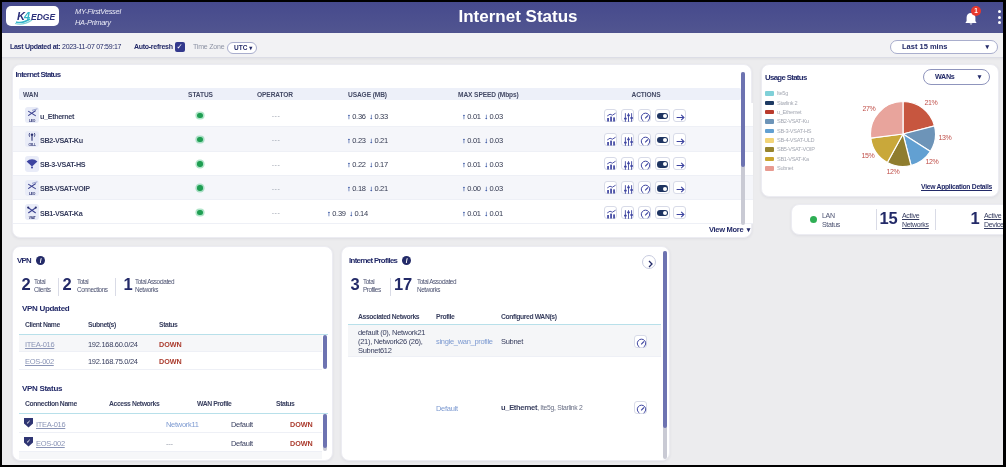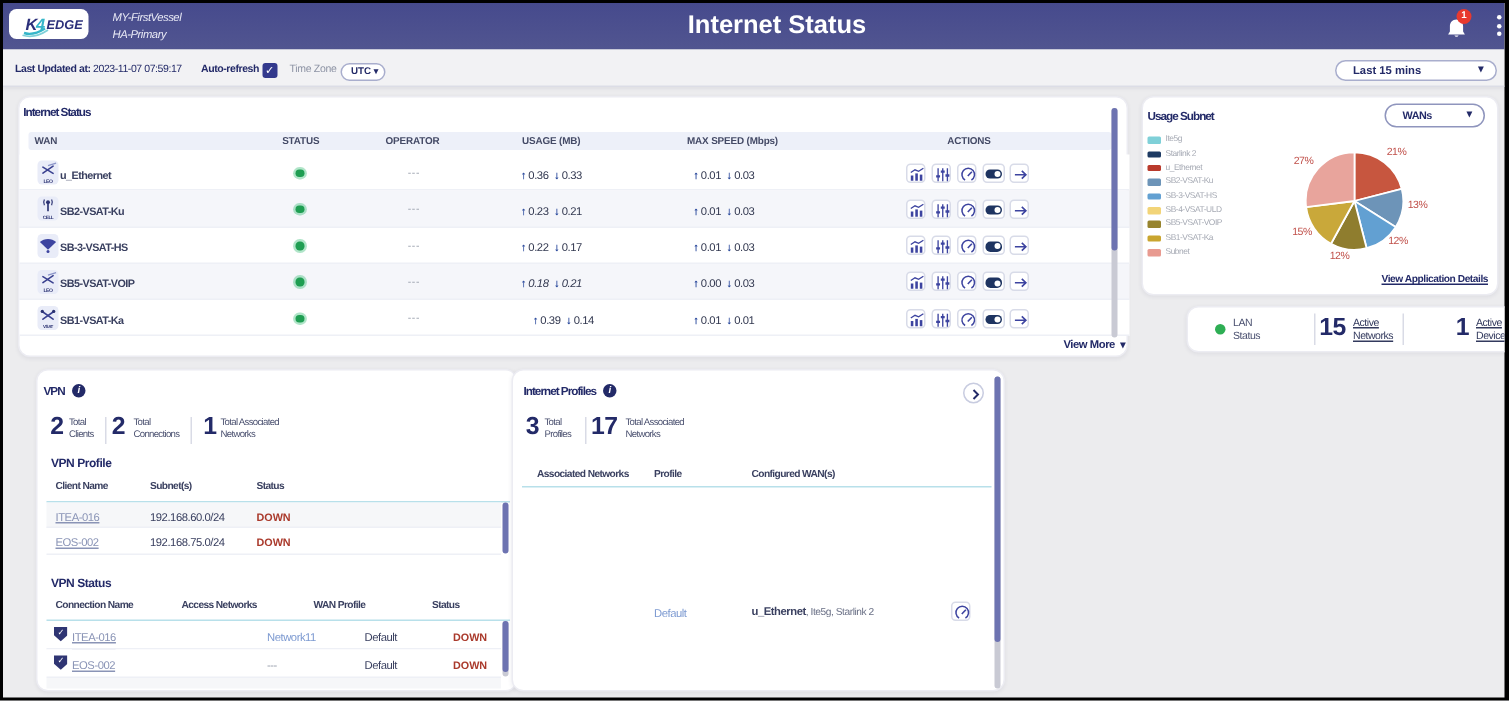--- a/index.html
+++ b/index.html
@@ -223,21 +223,21 @@
               <g stroke="#3a4190" stroke-width="1.05" stroke-linecap="round">
                 <path d="M3.6,4.4 L10.4,8.6"></path>
                 <path d="M10.4,3.8 L3.6,8.4"></path>
               </g>
               <path d="M7,3.4 L12.4,1.8" stroke="#8a94c8" stroke-width="0.9" fill="none"></path>
               <text x="7" y="14.8" font-size="3.4" font-weight="bold" fill="#2b3272" text-anchor="middle" font-family="Liberation Sans">LEO</text>
             </svg></div>
   <span class="wname">SB5-VSAT-VOIP</span>
   <span class="dot"></span>
   <span class="op">---</span>
-  <span class="uval" style="left:334px;font-style:italic;"><span class="aru">↑</span> 0.18 &nbsp;<span class="aru">↓</span> 0.21</span>
+  <span class="uval" style="left:334px;"><span class="aru">↑</span> 0.18 &nbsp;<span class="aru">↓</span> 0.21</span>
   <span class="uval" style="left:449px;"><span class="aru">↑</span> 0.00 &nbsp;<span class="aru">↓</span> 0.03</span>
   <span class="btn btn5" style="left:591px;"><svg width="13" height="13" viewBox="0 0 13 13">
               <g fill="#3d44a0">
                 <rect x="2.2" y="7" width="1.7" height="3.5"></rect>
                 <rect x="5.2" y="5.6" width="1.7" height="4.9"></rect>
                 <rect x="8.2" y="6.4" width="1.7" height="4.1"></rect>
               </g>
               <path d="M2.2,5 L5,3.2 L7.4,4.2 L10.6,2.2" stroke="#3d44a0" stroke-width="0.9" fill="none"></path>
             </svg></span>
   <span class="btn btn5" style="left:607.5px;"><svg width="13" height="13" viewBox="0 0 13 13">
@@ -271,21 +271,21 @@
                 <path d="M3.6,4 L10.4,8.8"></path>
                 <path d="M10.4,4 L3.6,8.8"></path>
               </g>
               <circle cx="3.2" cy="3.6" r="1.1" fill="#2b3272"></circle>
               <circle cx="10.8" cy="3.6" r="1.1" fill="#2b3272"></circle>
               <text x="7" y="14.8" font-size="3.0" font-weight="bold" fill="#2b3272" text-anchor="middle" font-family="Liberation Sans">VSAT</text>
             </svg></div>
   <span class="wname">SB1-VSAT-Ka</span>
   <span class="dot"></span>
   <span class="op">---</span>
-  <span class="uval" style="left:342px;"><span class="aru">↑</span> 0.39 &nbsp;<span class="aru">↓</span> 0.14</span>
+  <span class="uval" style="left:314px;"><span class="aru">↑</span> 0.39 &nbsp;<span class="aru">↓</span> 0.14</span>
   <span class="uval" style="left:449px;"><span class="aru">↑</span> 0.01 &nbsp;<span class="aru">↓</span> 0.01</span>
   <span class="btn btn5" style="left:591px;"><svg width="13" height="13" viewBox="0 0 13 13">
               <g fill="#3d44a0">
                 <rect x="2.2" y="7" width="1.7" height="3.5"></rect>
                 <rect x="5.2" y="5.6" width="1.7" height="4.9"></rect>
                 <rect x="8.2" y="6.4" width="1.7" height="4.1"></rect>
               </g>
               <path d="M2.2,5 L5,3.2 L7.4,4.2 L10.6,2.2" stroke="#3d44a0" stroke-width="0.9" fill="none"></path>
             </svg></span>
   <span class="btn btn5" style="left:607.5px;"><svg width="13" height="13" viewBox="0 0 13 13">
@@ -313,21 +313,21 @@
               <path d="M2.6,6.5 L9.8,6.5 M7.2,3.9 L9.9,6.5 L7.2,9.1" stroke="#3d44a0" stroke-width="1.1" fill="none"></path>
             </svg></span>
 </div>
 </div>
     <div class="rail" style="left:728px;top:7px;height:153px;"></div>
     <div class="scroll" style="left:728px;top:7px;height:95px;"></div>
     <div class="abs" style="left:696px;top:160px;font-size:7.5px;font-weight:bold;color:#232a68;white-space:nowrap;letter-spacing:-0.3px;">View More&nbsp; <span style="font-size:7px;">▾</span></div>
   </div>
 
   <div class="card" style="left:759px;top:62px;width:238px;height:133px;">
-    <div class="abs cardtitle" style="left:3px;top:7.5px;">Usage Subnet</div>
+    <div class="abs cardtitle" style="left:3px;top:7.5px;">Usage Status</div>
     <div class="pill" style="left:161px;top:4px;width:67px;height:16px;font-size:7.2px;line-height:14px;padding-left:11px;border-color:#8f95bd;border-radius:9px;">WANs <span style="position:absolute;right:8px;font-size:7px;">▾</span></div>
     <div id="legend" class="abs" style="left:2.5px;top:24px;">
 <div style="position:absolute;left:0;top:0.0px;height:9.35px;white-space:nowrap;">
           <span style="position:absolute;left:0;top:2.2px;width:9px;height:4.6px;border-radius:1px;background:#7fd0d8;"></span>
           <span style="position:absolute;left:12.5px;top:1.2px;font-size:5.6px;color:#a6aab4;">Ite5g</span>
         </div>
 <div style="position:absolute;left:0;top:9.35px;height:9.35px;white-space:nowrap;">
           <span style="position:absolute;left:0;top:2.2px;width:9px;height:4.6px;border-radius:1px;background:#1d3a63;"></span>
           <span style="position:absolute;left:12.5px;top:1.2px;font-size:5.6px;color:#a6aab4;">Starlink 2</span>
         </div>
@@ -381,33 +381,33 @@
     <span class="abs" style="left:18px;top:11px;width:7px;height:7px;border-radius:50%;background:#2eae54;"></span>
     <div class="abs" style="left:30px;top:5.5px;font-size:7px;color:#4b5170;line-height:9px;">LAN<br>Status</div>
     <div class="vdiv" style="left:84px;top:4px;height:21px;"></div>
     <span class="abs statnum" style="left:87.5px;top:4px;">15</span>
     <div class="abs" style="left:110px;top:5.5px;font-size:7px;color:#333a5e;line-height:9px;text-decoration:underline;">Active<br>Networks</div>
     <div class="vdiv" style="left:143px;top:4px;height:21px;"></div>
     <span class="abs statnum" style="left:178.5px;top:4px;">1</span>
     <div class="abs" style="left:192px;top:5.5px;font-size:7px;color:#333a5e;line-height:9px;text-decoration:underline;">Active<br>Devices</div>
   </div>
 
-  <div class="card" style="left:22px;top:244px;width:321px;height:215px;">
+  <div class="card" style="left:10px;top:244px;width:321px;height:215px;">
     <div class="abs cardtitle" style="left:4px;top:9px;">VPN</div>
     <div class="abs infoc" style="left:23px;top:8.5px;">i</div>
     <span class="abs statnum" style="left:8.5px;top:27.5px;">2</span>
     <div class="abs statlab" style="left:21px;top:31px;">Total<br>Clients</div>
     <div class="vdiv" style="left:45px;top:31px;height:18px;"></div>
     <span class="abs statnum" style="left:49.5px;top:27.5px;">2</span>
     <div class="abs statlab" style="left:64px;top:31px;">Total<br>Connections</div>
     <div class="vdiv" style="left:102px;top:31px;height:18px;"></div>
     <span class="abs statnum" style="left:110.5px;top:27.5px;">1</span>
     <div class="abs statlab" style="left:122px;top:31px;">Total Associated<br>Networks</div>
 
-    <div class="abs" style="left:9px;top:57px;font-size:8px;font-weight:bold;color:#232a68;">VPN Profile</div>
+    <div class="abs" style="left:9px;top:57px;font-size:8px;font-weight:bold;color:#232a68;">VPN Updated</div>
     <span class="abs th2" style="left:12px;top:74px;">Client Name</span>
     <span class="abs th2" style="left:75px;top:74px;">Subnet(s)</span>
     <span class="abs th2" style="left:146px;top:74px;">Status</span>
     <div class="abs" style="left:6px;top:86.5px;width:309px;height:1px;background:#b8e0ea;"></div>
     <div class="abs" style="left:6px;top:87.5px;width:303px;height:17.5px;background:#f6f7f9;border-bottom:1px solid #eef0f6;">
       <span class="abs mlink" style="left:6px;top:5px;font-size:7.5px;">ITEA-016</span>
       <span class="abs" style="left:69px;top:5px;font-size:7.5px;color:#3a4060;">192.168.60.0/24</span>
       <span class="abs down" style="left:140px;top:5px;">DOWN</span>
     </div>
     <div class="abs" style="left:6px;top:105px;width:303px;height:17.5px;background:#fff;border-bottom:1px solid #eef0f6;">
@@ -451,20 +451,29 @@
     <span class="abs statnum" style="left:8.5px;top:27.5px;">3</span>
     <div class="abs statlab" style="left:21px;top:31px;">Total<br>Profiles</div>
     <div class="vdiv" style="left:48px;top:31px;height:18px;"></div>
     <span class="abs statnum" style="left:52px;top:27.5px;">17</span>
     <div class="abs statlab" style="left:75px;top:31px;">Total Associated<br>Networks</div>
 
     <span class="abs th2" style="left:16px;top:66px;">Associated Networks</span>
     <span class="abs th2" style="left:94px;top:66px;">Profile</span>
     <span class="abs th2" style="left:159px;top:66px;">Configured WAN(s)</span>
     <div class="abs" style="left:6px;top:76.5px;width:313px;height:1px;background:#b8e0ea;"></div>
+    <div class="abs" style="left:6px;top:77.5px;width:313px;height:32.5px;background:#f5f6f8;border-bottom:1px solid #eef0f6;">
+      <div class="abs" style="left:10px;top:3px;font-size:7.5px;color:#3a4060;line-height:9.4px;">default (0), Network21<br>(21), Network26 (26),<br>Subnet612</div>
+      <span class="abs" style="left:88px;top:12.5px;font-size:7.5px;color:#7d9ad1;">single_wan_profile</span>
+      <span class="abs" style="left:153px;top:12.5px;font-size:7.5px;color:#3a4060;">Subnet</span>
+      <span class="btn" style="left:286px;top:10px;"><svg width="13" height="13" viewBox="0 0 13 13">
+            <path d="M4.4,10 A4.2,4.2 0 1 1 8.6,10" stroke="#3d44a0" stroke-width="1" fill="none"></path>
+            <path d="M6.2,7.3 L8.9,4.5" stroke="#3d44a0" stroke-width="1.1" fill="none"></path>
+          </svg></span>
+    </div>
     <div class="abs" style="left:6px;top:110px;width:313px;height:102px;background:#fff;">
       <span class="abs" style="left:88px;top:46.5px;font-size:7.5px;color:#7d9ad1;">Default</span>
       <span class="abs" style="left:153px;top:46px;font-size:7.5px;color:#3a4060;white-space:nowrap;"><b>u_Ethernet</b><span style="font-size:6.8px;color:#6a7086;">, Ite5g, Starlink 2</span></span>
       <span class="btn" style="left:286px;top:44px;"><svg width="13" height="13" viewBox="0 0 13 13">
             <path d="M4.4,10 A4.2,4.2 0 1 1 8.6,10" stroke="#3d44a0" stroke-width="1" fill="none"></path>
             <path d="M6.2,7.3 L8.9,4.5" stroke="#3d44a0" stroke-width="1.1" fill="none"></path>
           </svg></span>
     </div>
     <div class="rail" style="left:321px;top:4px;height:208px;"></div>
     <div class="scroll" style="left:321px;top:4px;height:177px;"></div>

